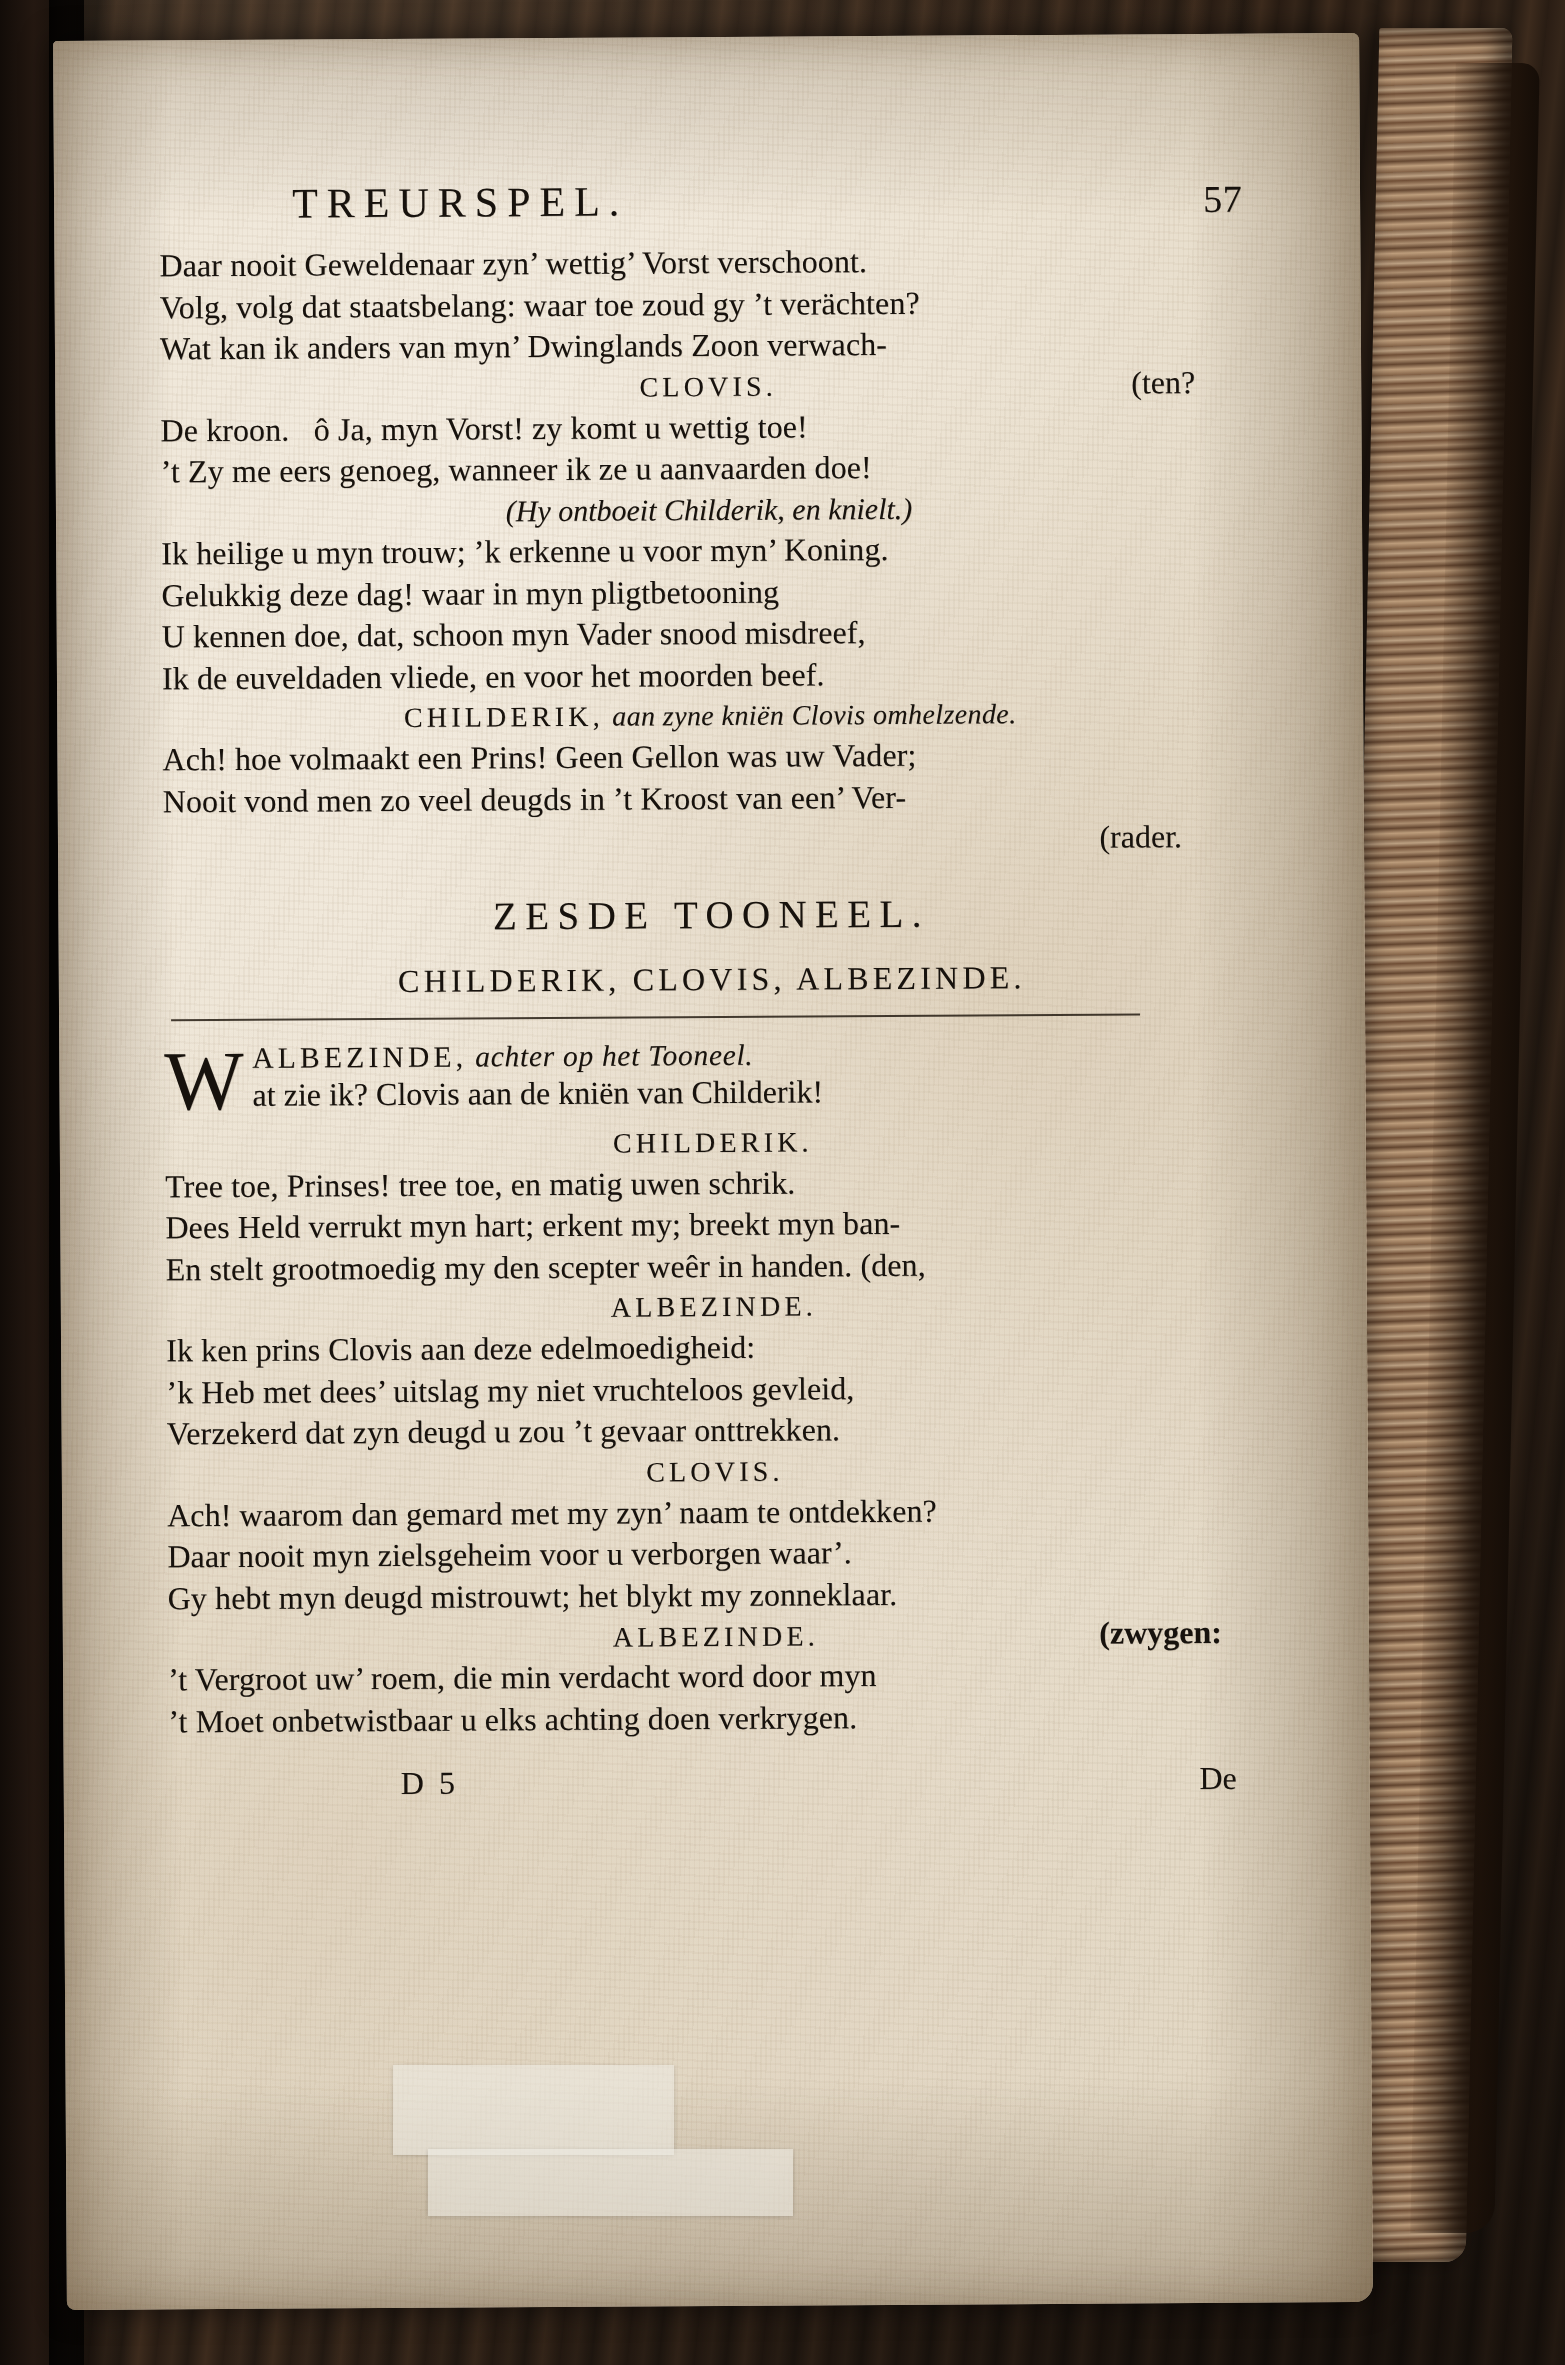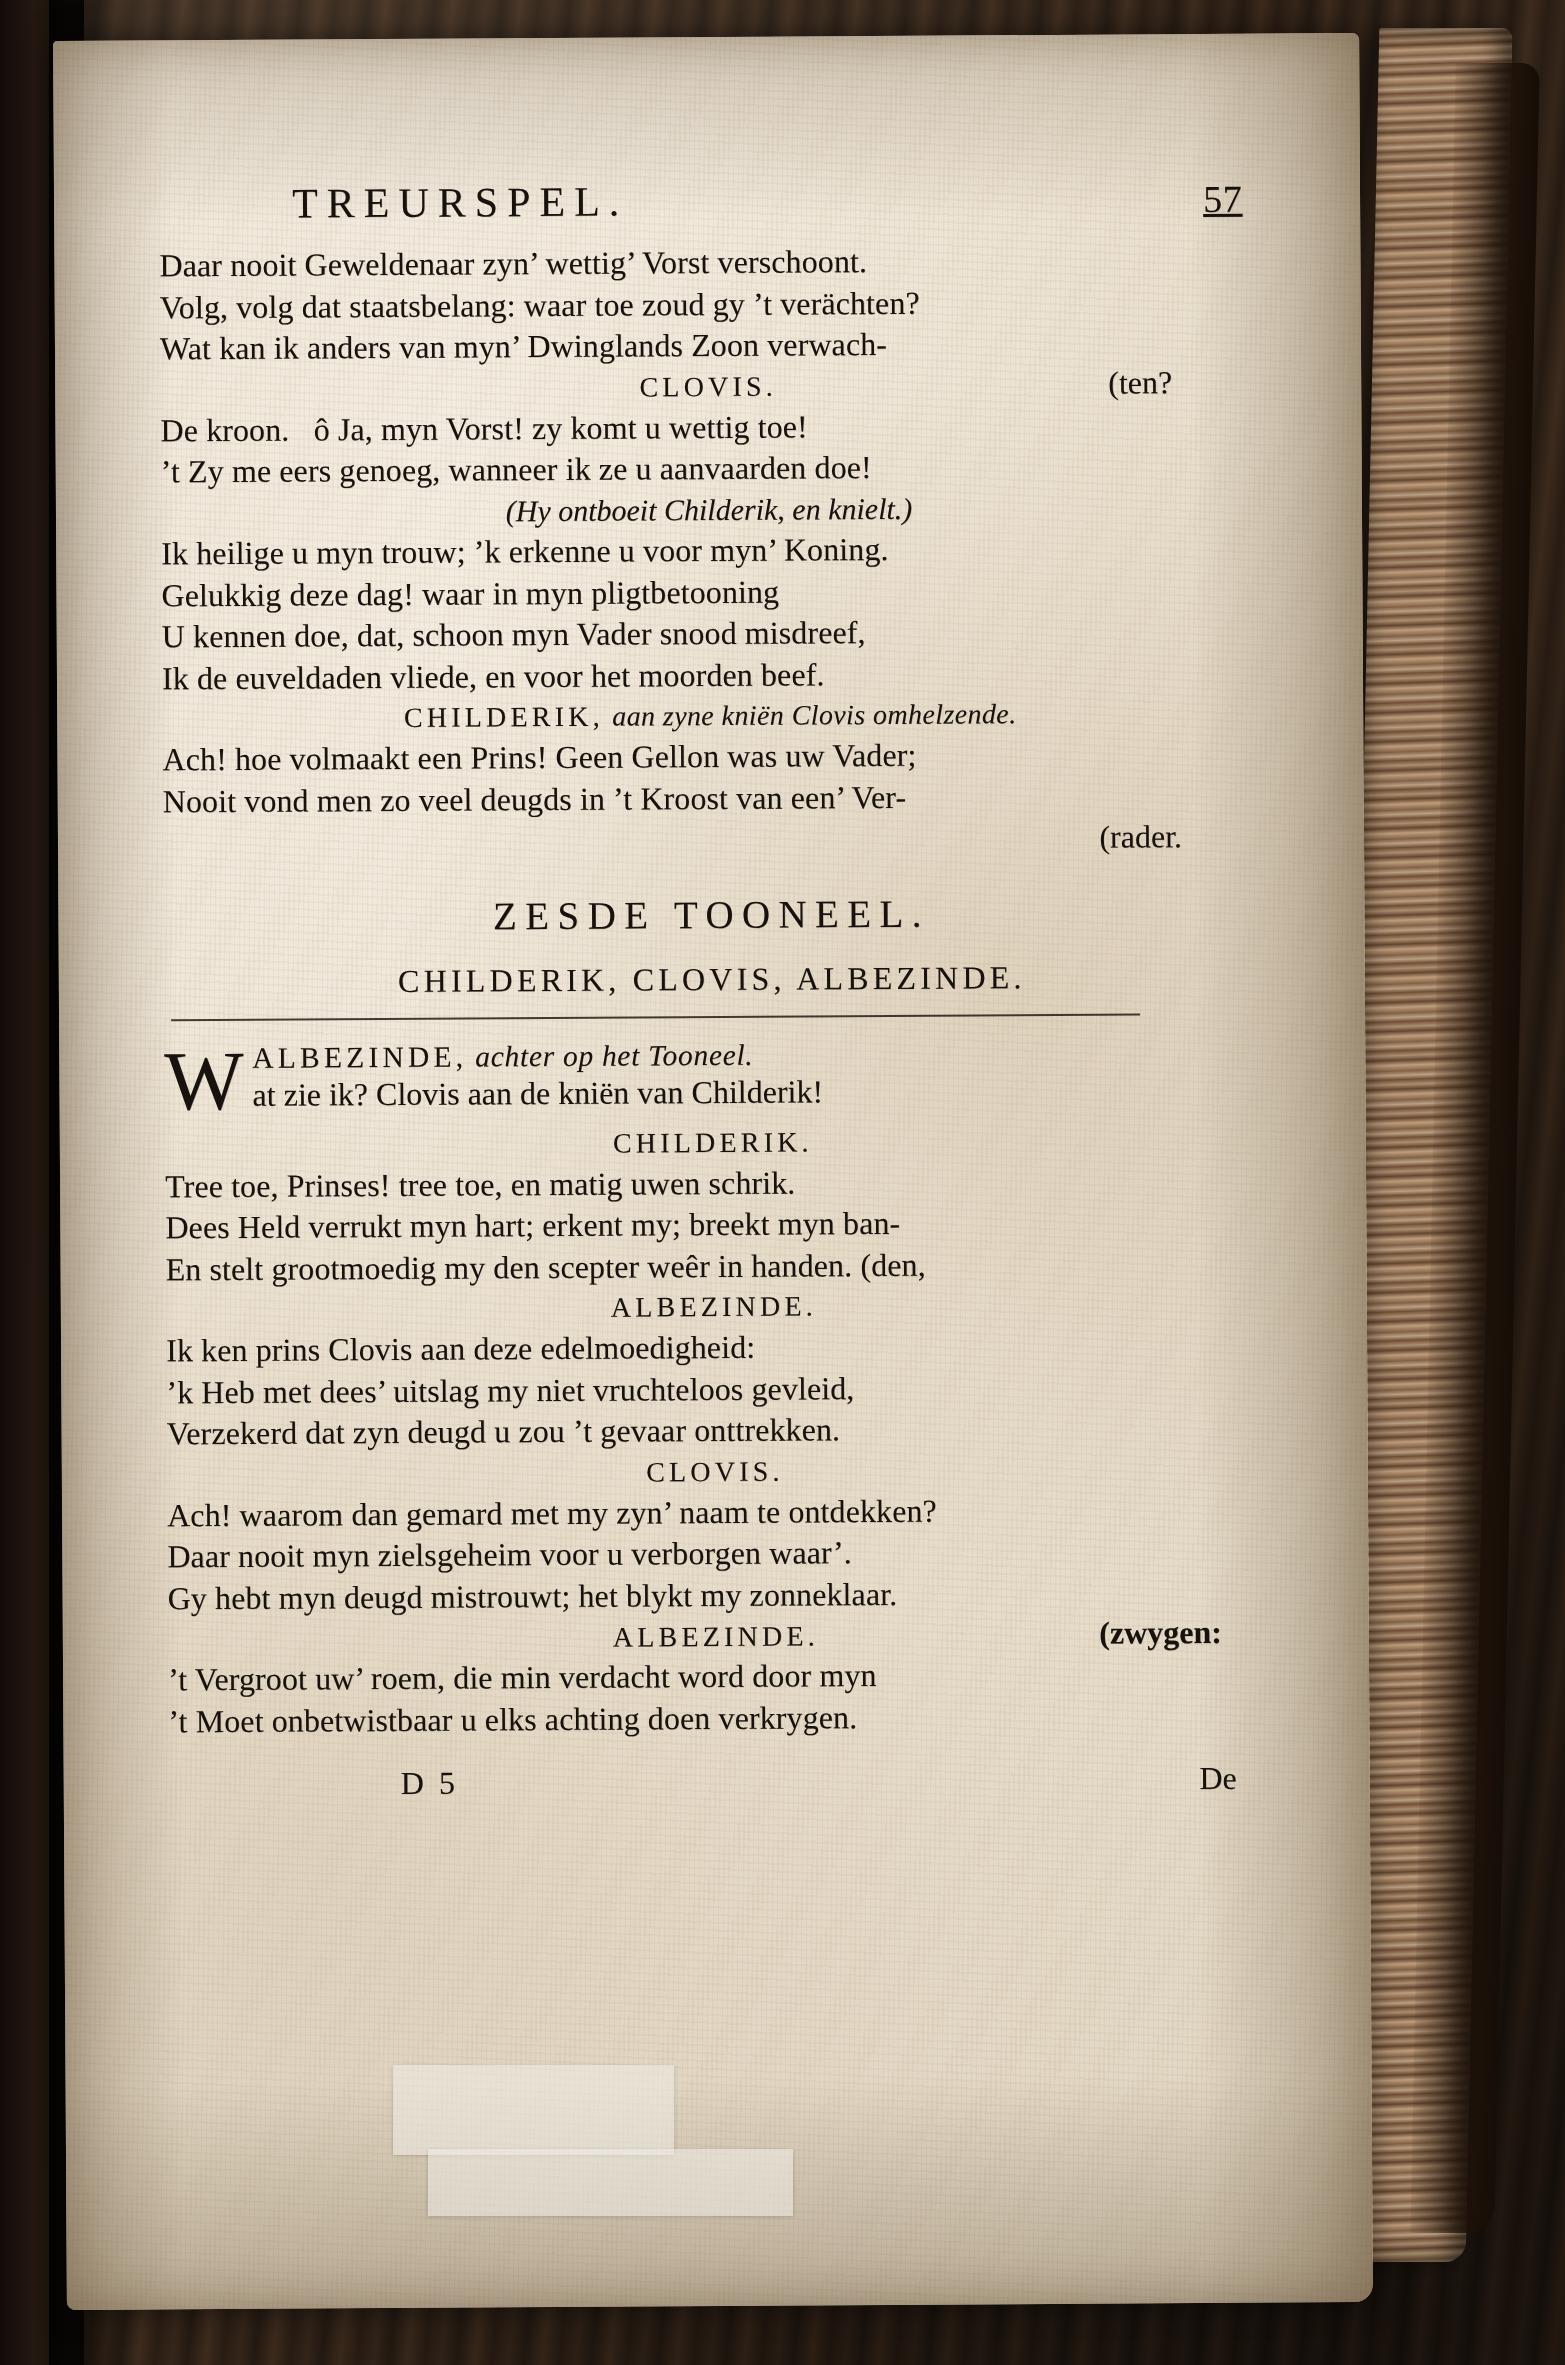--- a/index.html
+++ b/index.html
@@ -134,21 +134,20 @@
   }
   .running-title {
     font-size: 42px;
     letter-spacing: 9px;
     font-weight: 400;
   }
   .page-number {
     font-size: 38px;
     letter-spacing: 0.7px;
     padding-right: 12.6px;
-    text-decoration: underline;
   }
 
   .line {
     font-size: 32px;
     line-height: 1.30;
     white-space: pre-wrap;
     letter-spacing: 0.1px;
   }
   .speaker {
     text-align: center;
@@ -255,21 +254,21 @@
       <div class="running-title">TREURSPEL.</div>
       <div class="page-number">57</div>
     </div>
 
     <div class="line">Daar nooit Geweldenaar zyn’ wettig’ Vorst verschoont.</div>
     <div class="line">Volg, volg dat staatsbelang: waar toe zoud gy ’t verächten?</div>
     <div class="line">Wat kan ik anders van myn’ Dwinglands Zoon verwach-</div>
 
     <div style="position:relative;">
       <div class="speaker">CLOVIS.</div>
-      <div style="position:absolute; right:84px; top:0; font-size:32px;">(ten?</div>
+      <div style="position:absolute; right:61px; top:0; font-size:32px;">(ten?</div>
     </div>
 
     <div class="line">De kroon.   ô Ja, myn Vorst! zy komt u wettig toe!</div>
     <div class="line">’t Zy me eers genoeg, wanneer ik ze u aanvaarden doe!</div>
 
     <div class="stage">(Hy ontboeit Childerik, en knielt.)</div>
 
     <div class="line">Ik heilige u myn trouw; ’k erkenne u voor myn’ Koning.</div>
     <div class="line">Gelukkig deze dag! waar in myn pligtbetooning</div>
     <div class="line">U kennen doe, dat, schoon myn Vader snood misdreef,</div>

